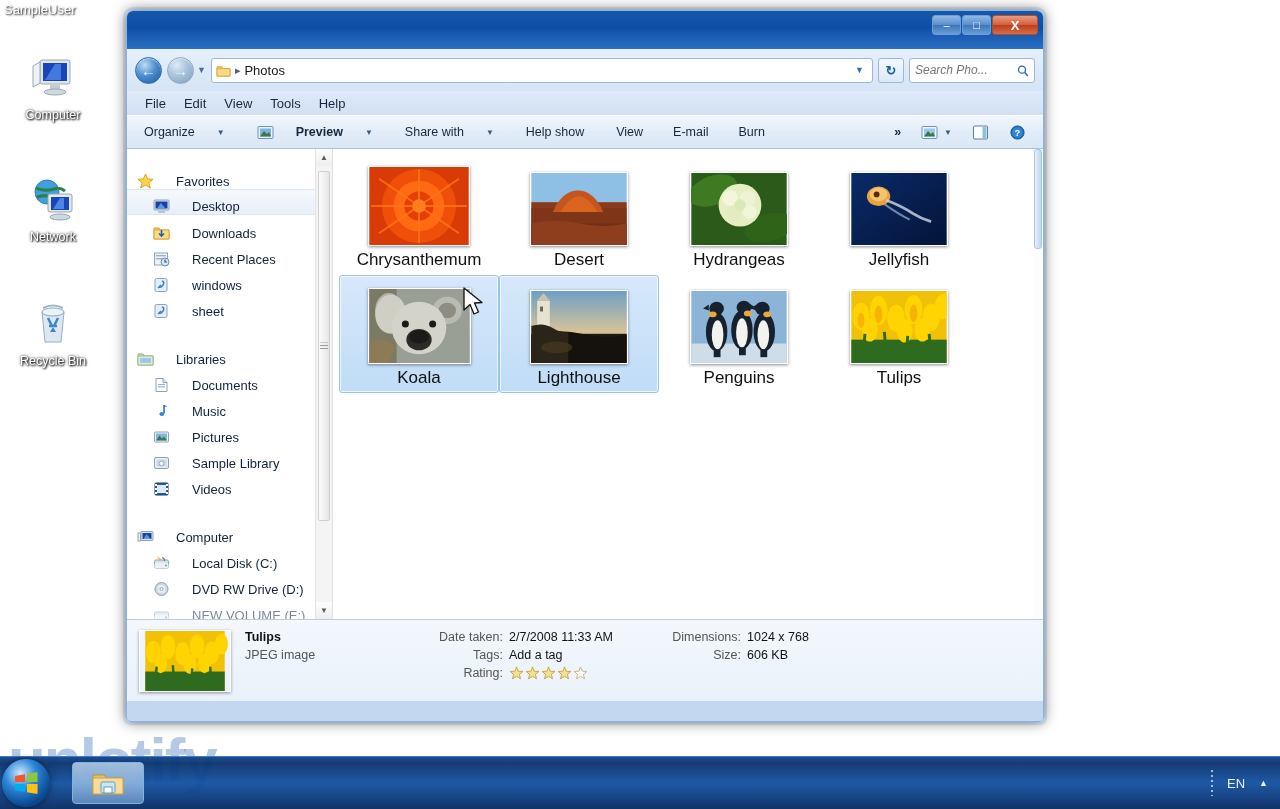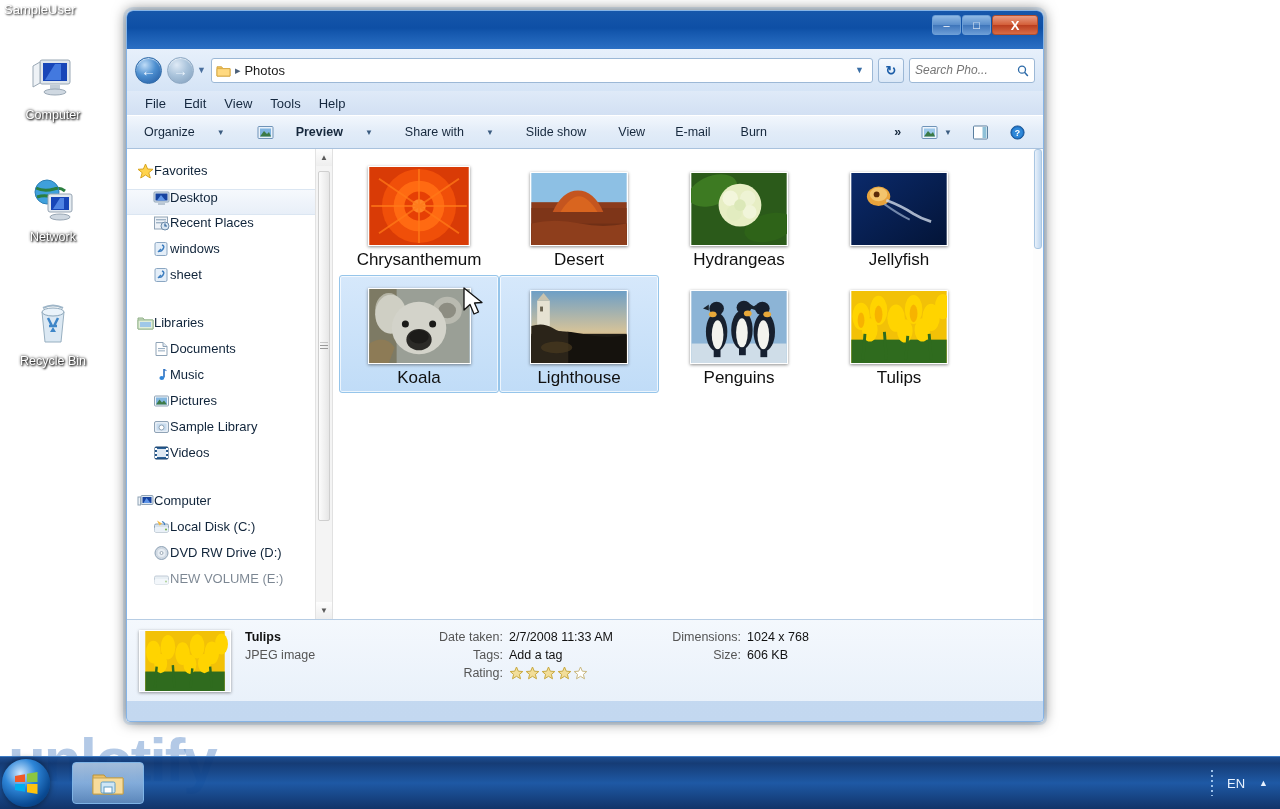--- a/index.html
+++ b/index.html
@@ -76,21 +76,21 @@
   .cmd{ display:flex;align-items:center;gap:22px; font-size:12.5px; color:#16283d;
     padding:5px 9px; border-radius:3px; white-space:nowrap; }
   .caret{ font-size:8px; color:#3b5c80; }
   .cmd-ico{ width:17px;height:15px; display:inline-block; }
   .cmd-right{ margin-left:auto; display:flex; align-items:center; gap:2px; }
 
   
   .wbody{ display:flex; height:470px; background:#fff; }
   .navpane{ width:206px; background:#fff; position:relative; padding-top:8px;
     border-right:1px solid #e1e1e1; overflow:hidden; }
-  .navitem{ display:flex; align-items:flex-start; gap:0; height:26px; padding-left:10px;
+  .navitem{ display:flex; align-items:flex-end; gap:22px; height:26px; padding-left:10px;
     font-size:13px; color:#10243a; white-space:nowrap; }
   .navitem.child{ padding-left:26px; }
   .navitem.sel{ background:linear-gradient(180deg,#f6f9fd,#e8eff8);
     border-top:1px solid #dbe6f2; border-bottom:1px solid #dbe6f2; }
   .navitem.grouphdr{ margin-top:6px; }
   .nav-ico{ width:17px; height:16px; flex:none; }
 
   
   .vsb{ position:absolute; right:0; top:0; width:17px; height:100%;
     background:#f4f4f4; border-left:1px solid #e3e3e3; }
@@ -270,21 +270,21 @@
         <polygon points="3,11.5 7,6 10,9 12,7 14,11.5" fill="#3b7a46"></polygon>
       </svg>
       <span>Preview</span>
       <span class="caret">▼</span>
     </div>
     <div class="cmd" style="margin-left:14px;">
       <span>Share with</span>
       <span class="caret">▼</span>
     </div>
     <div class="cmd" style="margin-left:14px;">
-      <span>Slide show</span>
+      <span>Help show</span>
     </div>
     <div class="cmd" style="margin-left:14px;">
       <span>View</span>
     </div>
     <div class="cmd" style="margin-left:12px;">
       <span>E-mail</span>
     </div>
     <div class="cmd" style="margin-left:12px;">
       <span>Burn</span>
     </div>
@@ -325,20 +325,28 @@
         <span>Favorites</span>
       </div>
       <div class="navitem child sel">
         <svg class="nav-ico" viewBox="0 0 17 16">
           <rect x="1" y="2" width="15" height="10" rx="1" fill="#d9e3ec" stroke="#8fa3b6"></rect>
           <rect x="2.5" y="3.5" width="12" height="7" fill="#17439f"></rect>
           <polygon points="4,10.5 8,5 10,7.5 12.5,10.5" fill="#5f95e8"></polygon>
           <rect x="5" y="13" width="7" height="2" fill="#b9c6d3"></rect>
         </svg>
         <span>Desktop</span>
+      </div>
+      <div class="navitem child">
+        <svg class="nav-ico" viewBox="0 0 17 16">
+          <path d="M1 3 h5 l1.5 2 H16 v9 H1 Z" fill="#f5c860" stroke="#d0a23c"></path>
+          <path d="M1 5 h15 v9 H1 Z" fill="#ffd980" stroke="#d7aa44"></path>
+          <path d="M8.5 5 v5 M6 8.5 l2.5 2.5 l2.5 -2.5" stroke="#1c62b0" stroke-width="1.6" fill="none"></path>
+        </svg>
+        <span>Downloads</span>
       </div>
       <div class="navitem child">
         <svg class="nav-ico" viewBox="0 0 17 16">
           <rect x="1.5" y="2" width="13" height="12" fill="#eef2f7" stroke="#90a3b6"></rect>
           <rect x="3" y="4" width="10" height="1.4" fill="#9fb3c6"></rect>
           <rect x="3" y="7" width="10" height="1.4" fill="#9fb3c6"></rect>
           <circle cx="12" cy="11" r="4" fill="#d9e6f2" stroke="#6d8ba8"></circle>
           <path d="M12 8.5 v2.5 h2" stroke="#2a5f95" stroke-width="1.2" fill="none"></path>
         </svg>
         <span>Recent Places</span>

